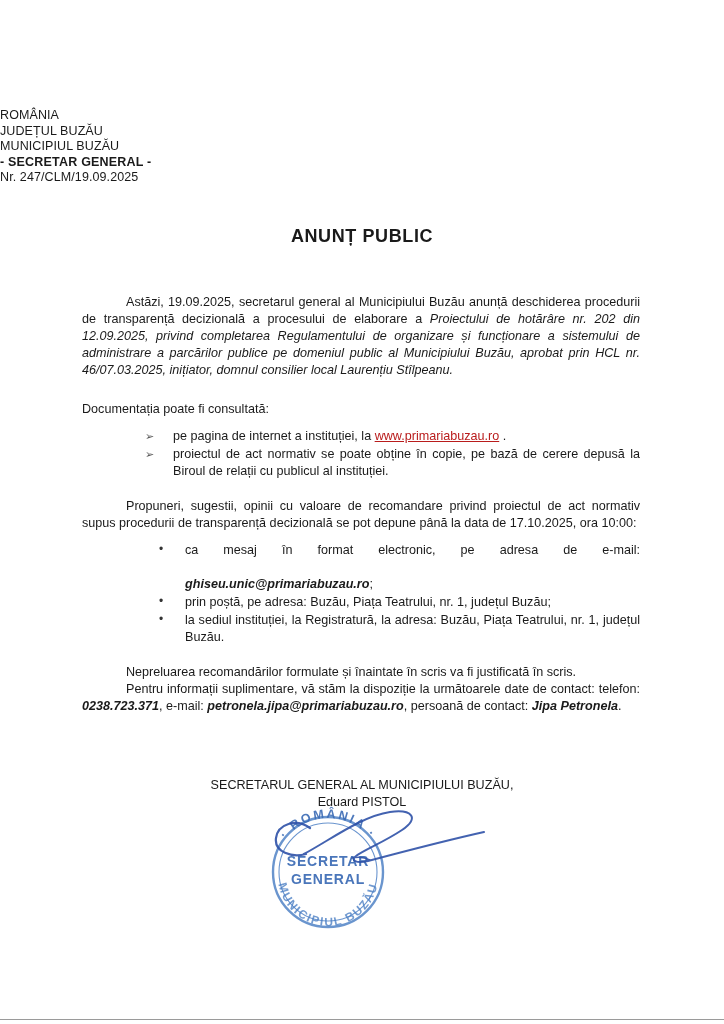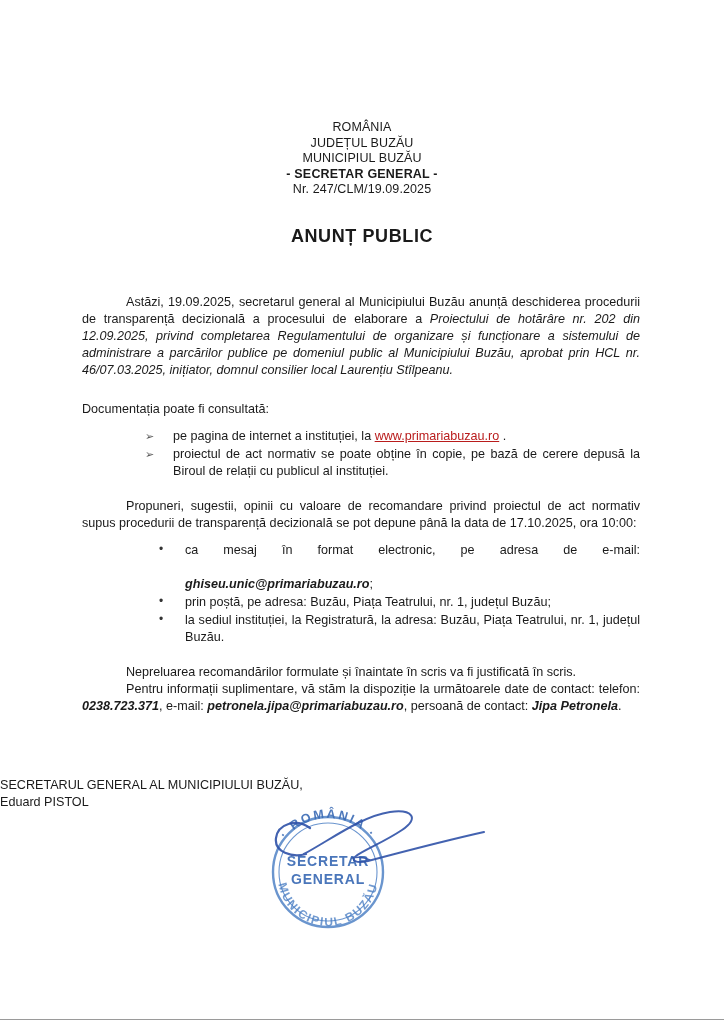--- a/index.html
+++ b/index.html
@@ -22,24 +22,24 @@
     left: 0;
     right: 0;
     bottom: 4px;
     height: 1px;
     background: #9a9a9a;
   }
 
   
   .letterhead {
     position: absolute;
-    top: 120px;
-    left: 0;
-    right: 0;
-    text-align: center;
+    top: 108px;
+    left: 0;
+    right: 0;
+    text-align: left;
     font-size: 12.5px;
     line-height: 15.5px;
     letter-spacing: 0.1px;
   }
   .letterhead div { white-space: nowrap; }
   .letterhead .bold { font-weight: bold; letter-spacing: 0.2px; }
 
   
   .doc-title {
     position: absolute;
@@ -121,20 +121,21 @@
   }
 
   .sub-lead { margin-left: 44px; }
 
   
   .signature-block {
     position: absolute;
     top: 777px;
     left: 0;
     right: 0;
+    text-align: center;
     font-size: 12.6px;
     line-height: 17px;
   }
 
   
   .seal-wrap {
     position: absolute;
     left: 252px;
     top: 800px;
     width: 260px;

